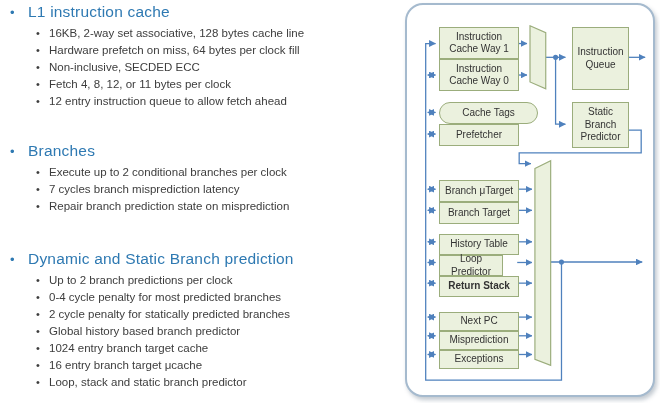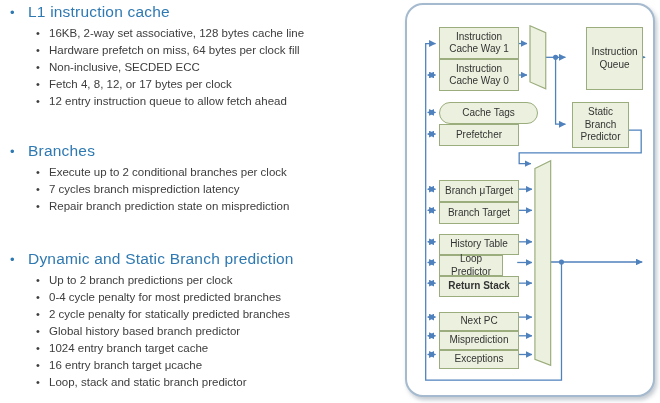--- a/index.html
+++ b/index.html
@@ -37,21 +37,21 @@
   .b-pref{left:32px;top:119px;width:80px;height:22px;}
   .b-utgt{left:32px;top:175px;width:80px;height:22px;}
   .b-btgt{left:32px;top:197px;width:80px;height:22px;}
   .b-hist{left:32px;top:229px;width:80px;height:21px;}
   .b-loop{left:32px;top:250px;width:64px;height:21px;}
   .b-rstk{left:32px;top:271px;width:80px;height:21px;font-weight:bold;}
   .b-npc {left:32px;top:307px;width:80px;height:19px;}
   .b-misp{left:32px;top:326px;width:80px;height:19px;}
   .b-exc {left:32px;top:345px;width:80px;height:19px;}
   
-  .b-iq  {left:179px;top:22px;width:57px;height:63px;}
+  .b-iq  {left:165px;top:22px;width:57px;height:63px;}
   .b-sbp {left:165px;top:97px;width:57px;height:46px;}
 </style>
 </head>
 <body>
 
 <div class="panel">
 
   <div class="section sec1">
     <div class="hrow">
       <span class="hb">•</span>
@@ -64,21 +64,21 @@
     <div class="brow">
         <span class="bb">•</span>
         <span class="bt">Hardware prefetch on miss, 64 bytes per clock fill</span>
       </div>
     <div class="brow">
         <span class="bb">•</span>
         <span class="bt">Non-inclusive, SECDED ECC</span>
       </div>
     <div class="brow">
         <span class="bb">•</span>
-        <span class="bt">Fetch 4, 8, 12, or 17 bytes per clock</span>
+        <span class="bt">Fetch 4, 8, 12, or 11 bytes per clock</span>
       </div>
     <div class="brow">
         <span class="bb">•</span>
         <span class="bt">12 entry instruction queue to allow fetch ahead</span>
       </div>
   </div>
 
   <div class="section sec2">
     <div class="hrow">
       <span class="hb">•</span>

